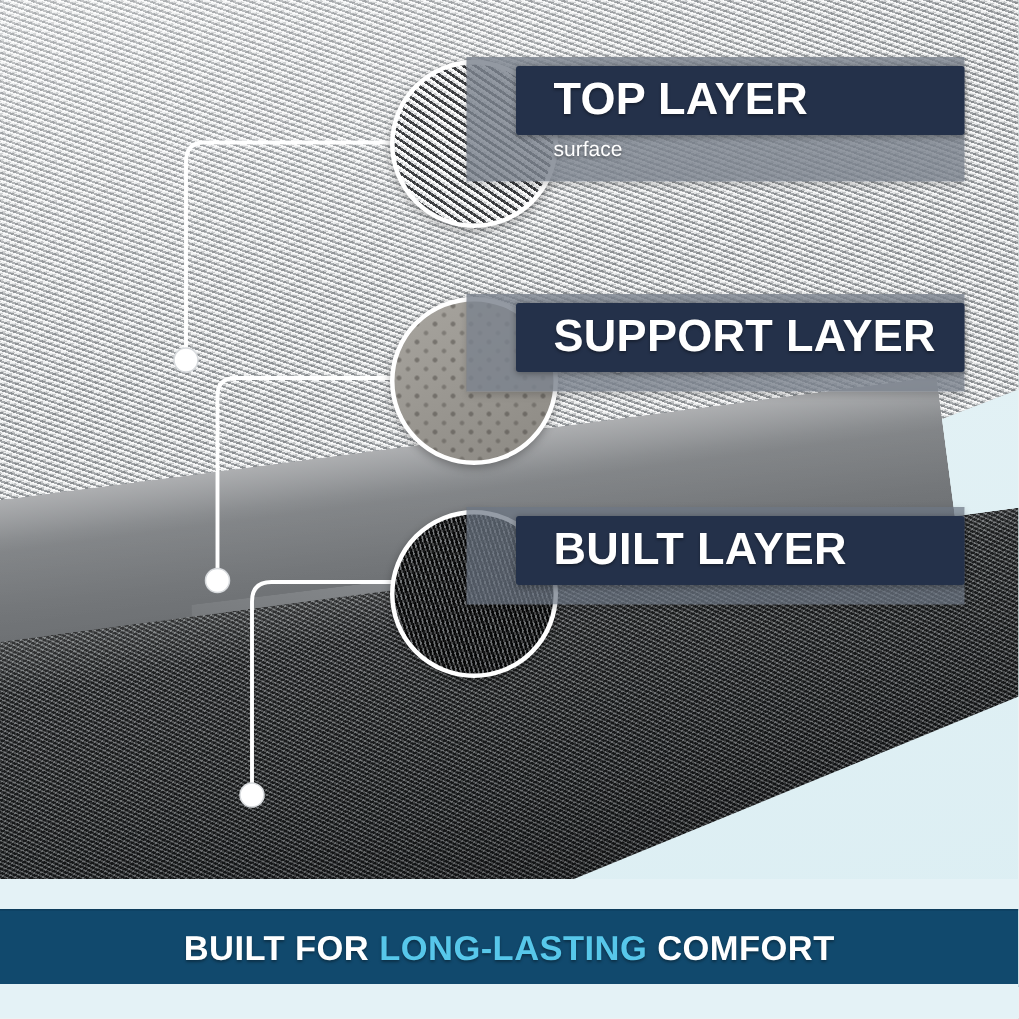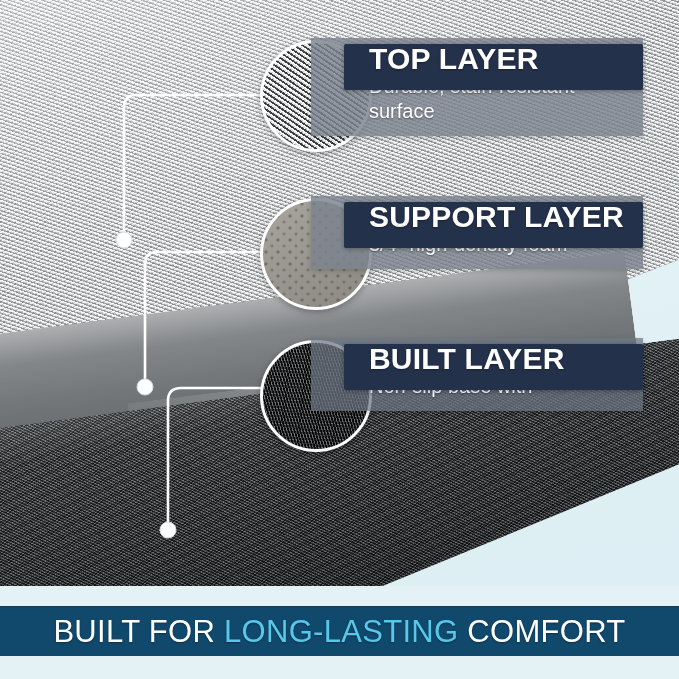--- a/index.html
+++ b/index.html
@@ -217,37 +217,37 @@
 
   .callout-headbar {
     position: absolute;
     left: 33px;
     top: 6px;
     right: 0;
     height: 46px;
     background: #24314a;
     border-radius: 2px;
     display: flex;
-    align-items: flex-start;
+    align-items: center;
     padding-left: 25px;
     box-sizing: border-box;
     box-shadow: 0 1px 4px rgba(0,0,0,.32);
   }
   .callout-title {
     color: #ffffff;
     font-size: 30px;
     font-weight: bold;
     letter-spacing: .2px;
     line-height: 1;
     white-space: nowrap;
     text-shadow: 0 1px 2px rgba(0,0,0,.35);
   }
   .callout-desc {
     color: #ffffff;
-    font-size: 20px;
+    font-size: 14px;
     line-height: 1.24;
     font-weight: 400;
     text-shadow: 0 1px 2px rgba(0,0,0,.42);
   }
   .callout-desc span { display: block; }
 
   
   .banner {
     position: absolute;
     left: 0;
@@ -255,22 +255,22 @@
     top: 606px;
     height: 50px;
     background: #11496d;
     display: flex;
     align-items: center;
     justify-content: center;
     border-top: 1px solid #0d3d5c;
     border-bottom: 1px solid #0d3d5c;
   }
   .banner-text {
-    font-size: 31px;
-    font-weight: normal;
+    font-size: 23px;
+    font-weight: bold;
     letter-spacing: .3px;
     color: #ffffff;
     white-space: nowrap;
     text-shadow: 0 1px 2px rgba(0,0,0,.35);
   }
   .banner-text .hl { color: #57c7ea; }
   .banner-pad-top, .banner-pad-bottom {
     position: absolute;
     left: 0; right: 0;
     background: #e4f2f6;

